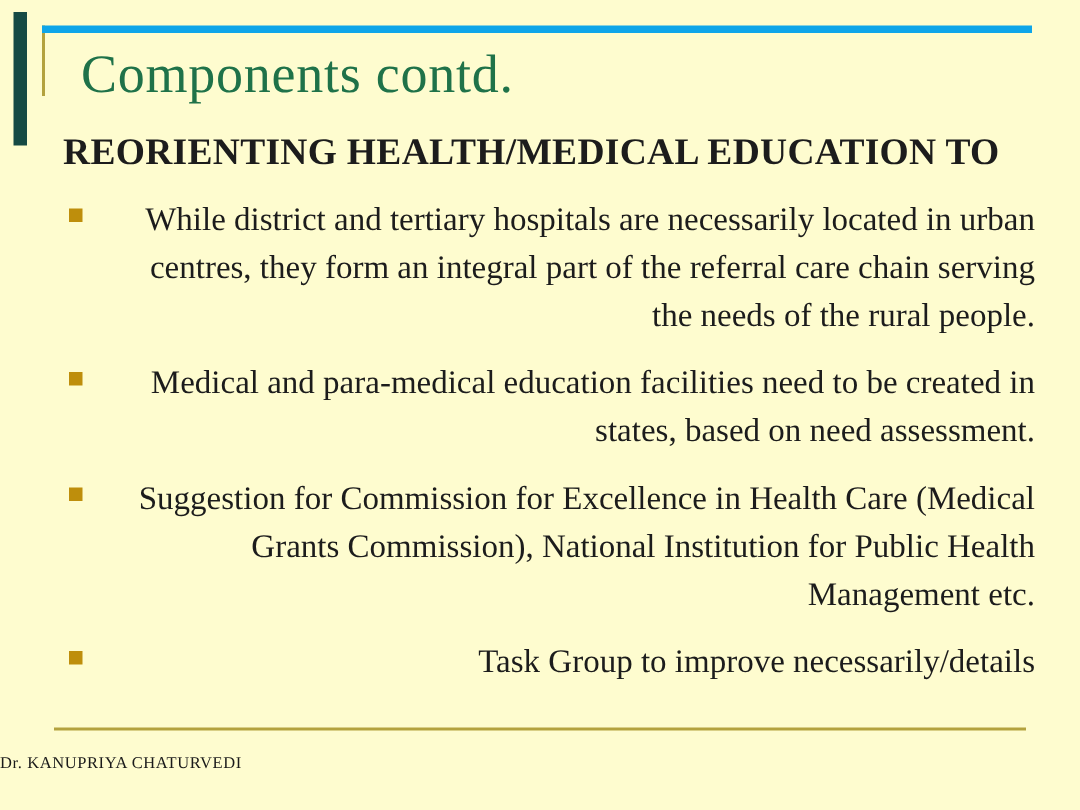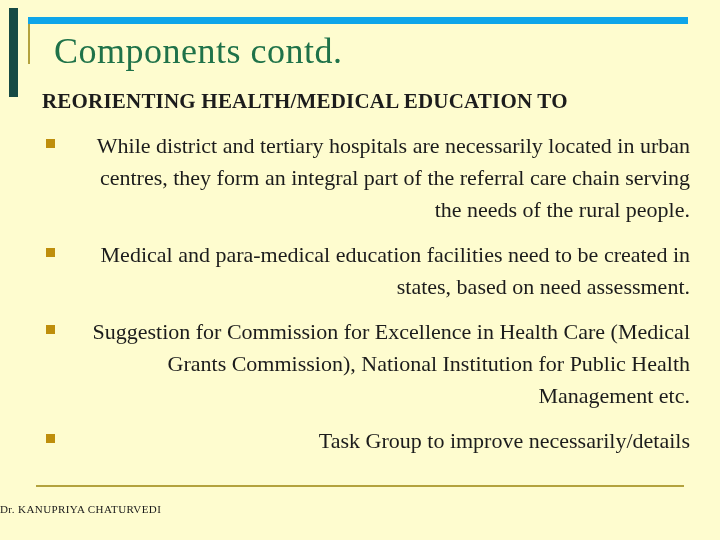--- a/index.html
+++ b/index.html
@@ -15,21 +15,21 @@
     position: absolute;
     left: 9px; top: 8px;
     width: 9px; height: 89px;
     background: #164A44;
   }
   
   .title-box {
     position: absolute;
     left: 28px; top: 17px;
     width: 660px; height: 66px;
-    border-top: 7px solid #0ea5e9;
+    border-top: 5px solid #0ea5e9;
   }
   .title-box-left {
     position: absolute;
     left: 28px; top: 17px;
     width: 2px; height: 47px;
     background: #B3A23E;
   }
   .slide-title {
     margin: 0;
     padding: 6px 0 0 26px;
@@ -39,21 +39,21 @@
     letter-spacing: 0.5px;
     color: #1F7249;
   }
   .slide-body {
     position: absolute;
     left: 42px; top: 86px;
     width: 648px;
   }
   .section-heading {
     margin: 0;
-    font-size: 21px;
+    font-size: 25px;
     font-weight: bold;
     line-height: 31px;
     letter-spacing: 0.2px;
     color: #1C1C1C;
   }
   .bullet-list {
     list-style: none;
     margin: 13px 0 0 0;
     padding: 0 0 0 4px;
   }

